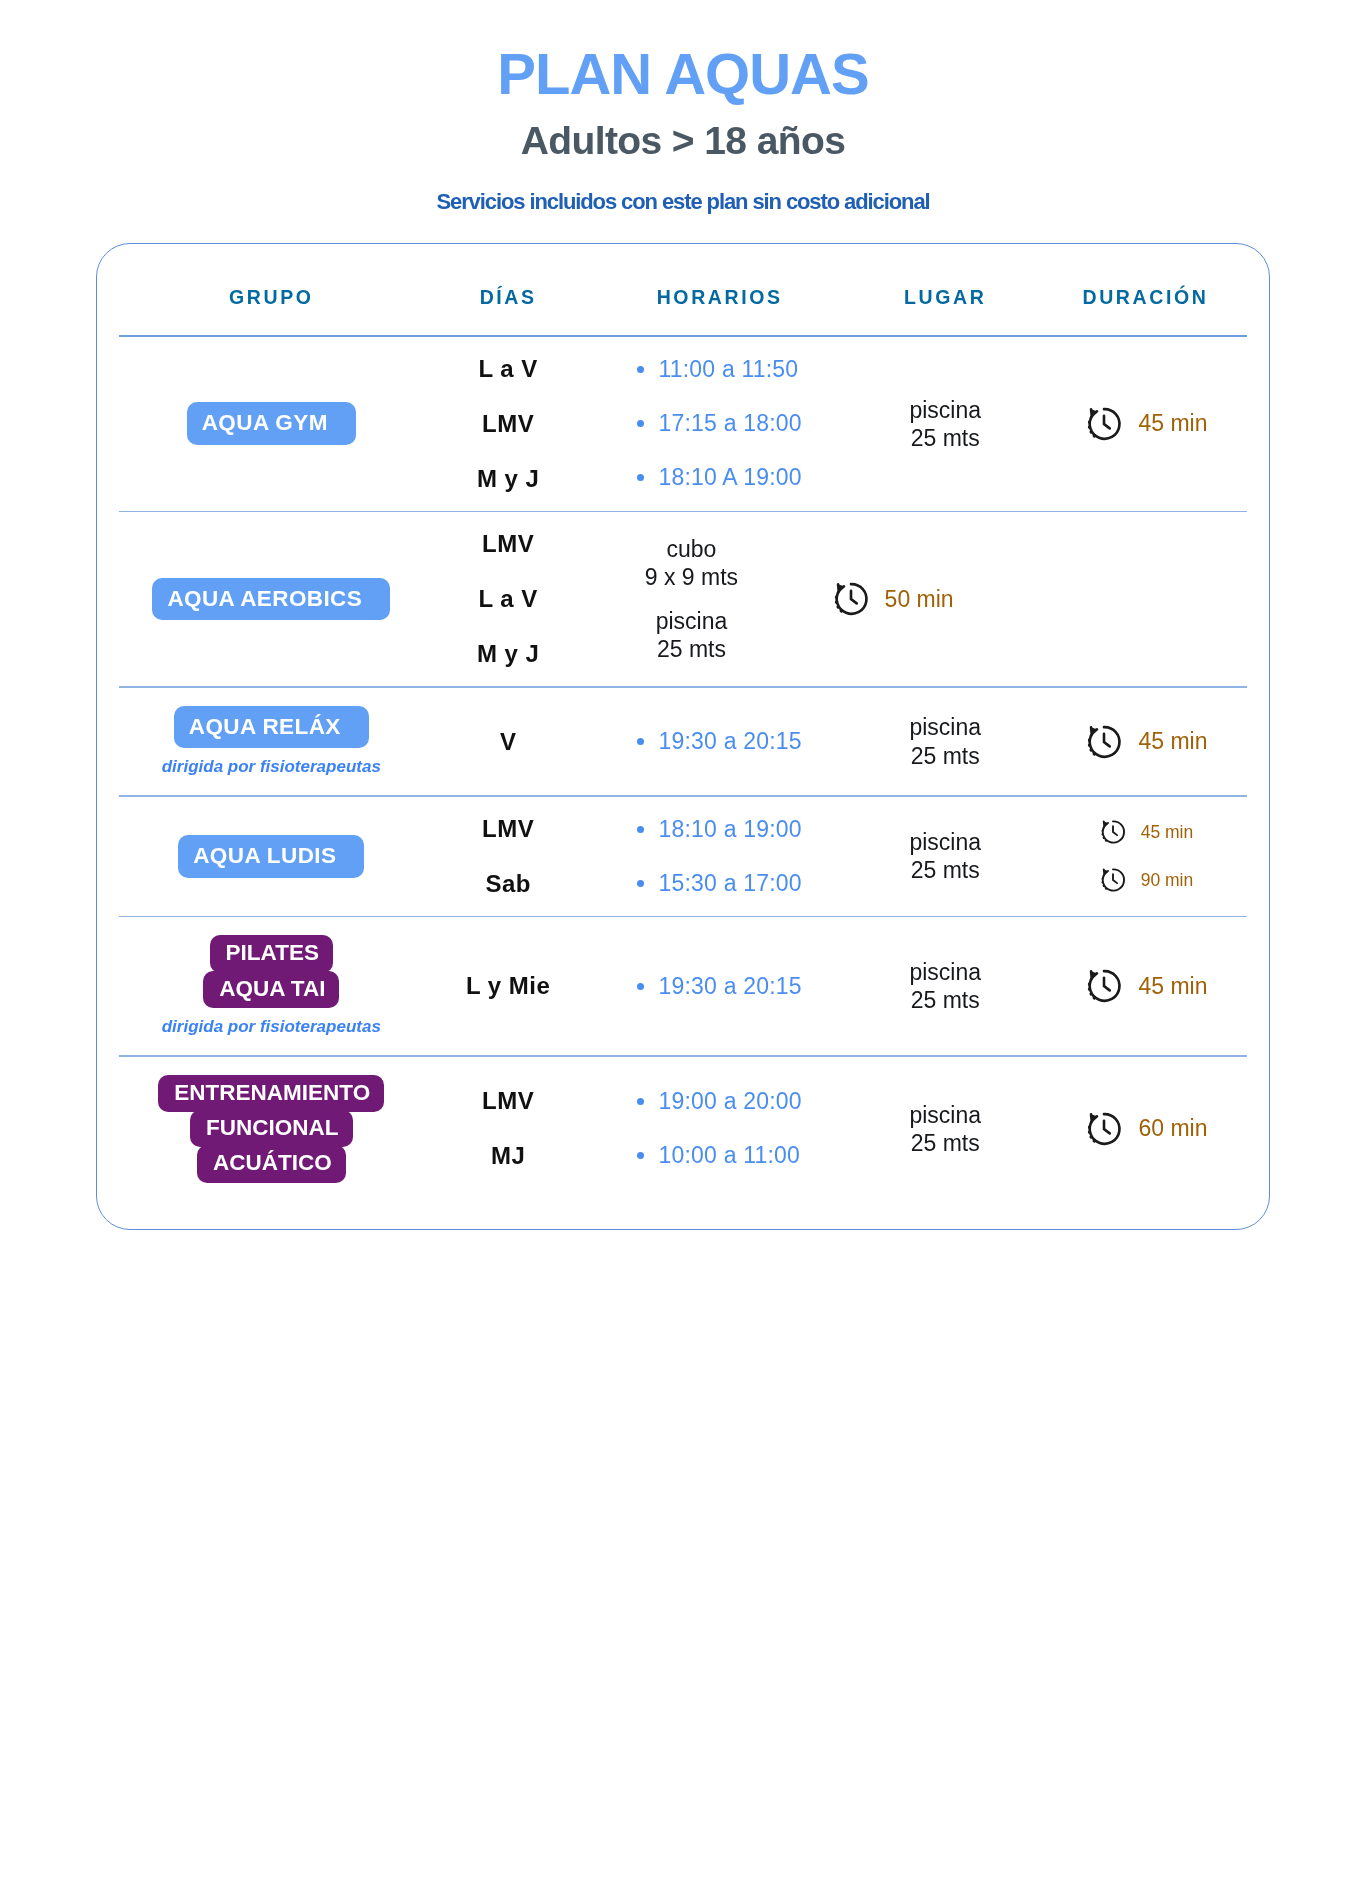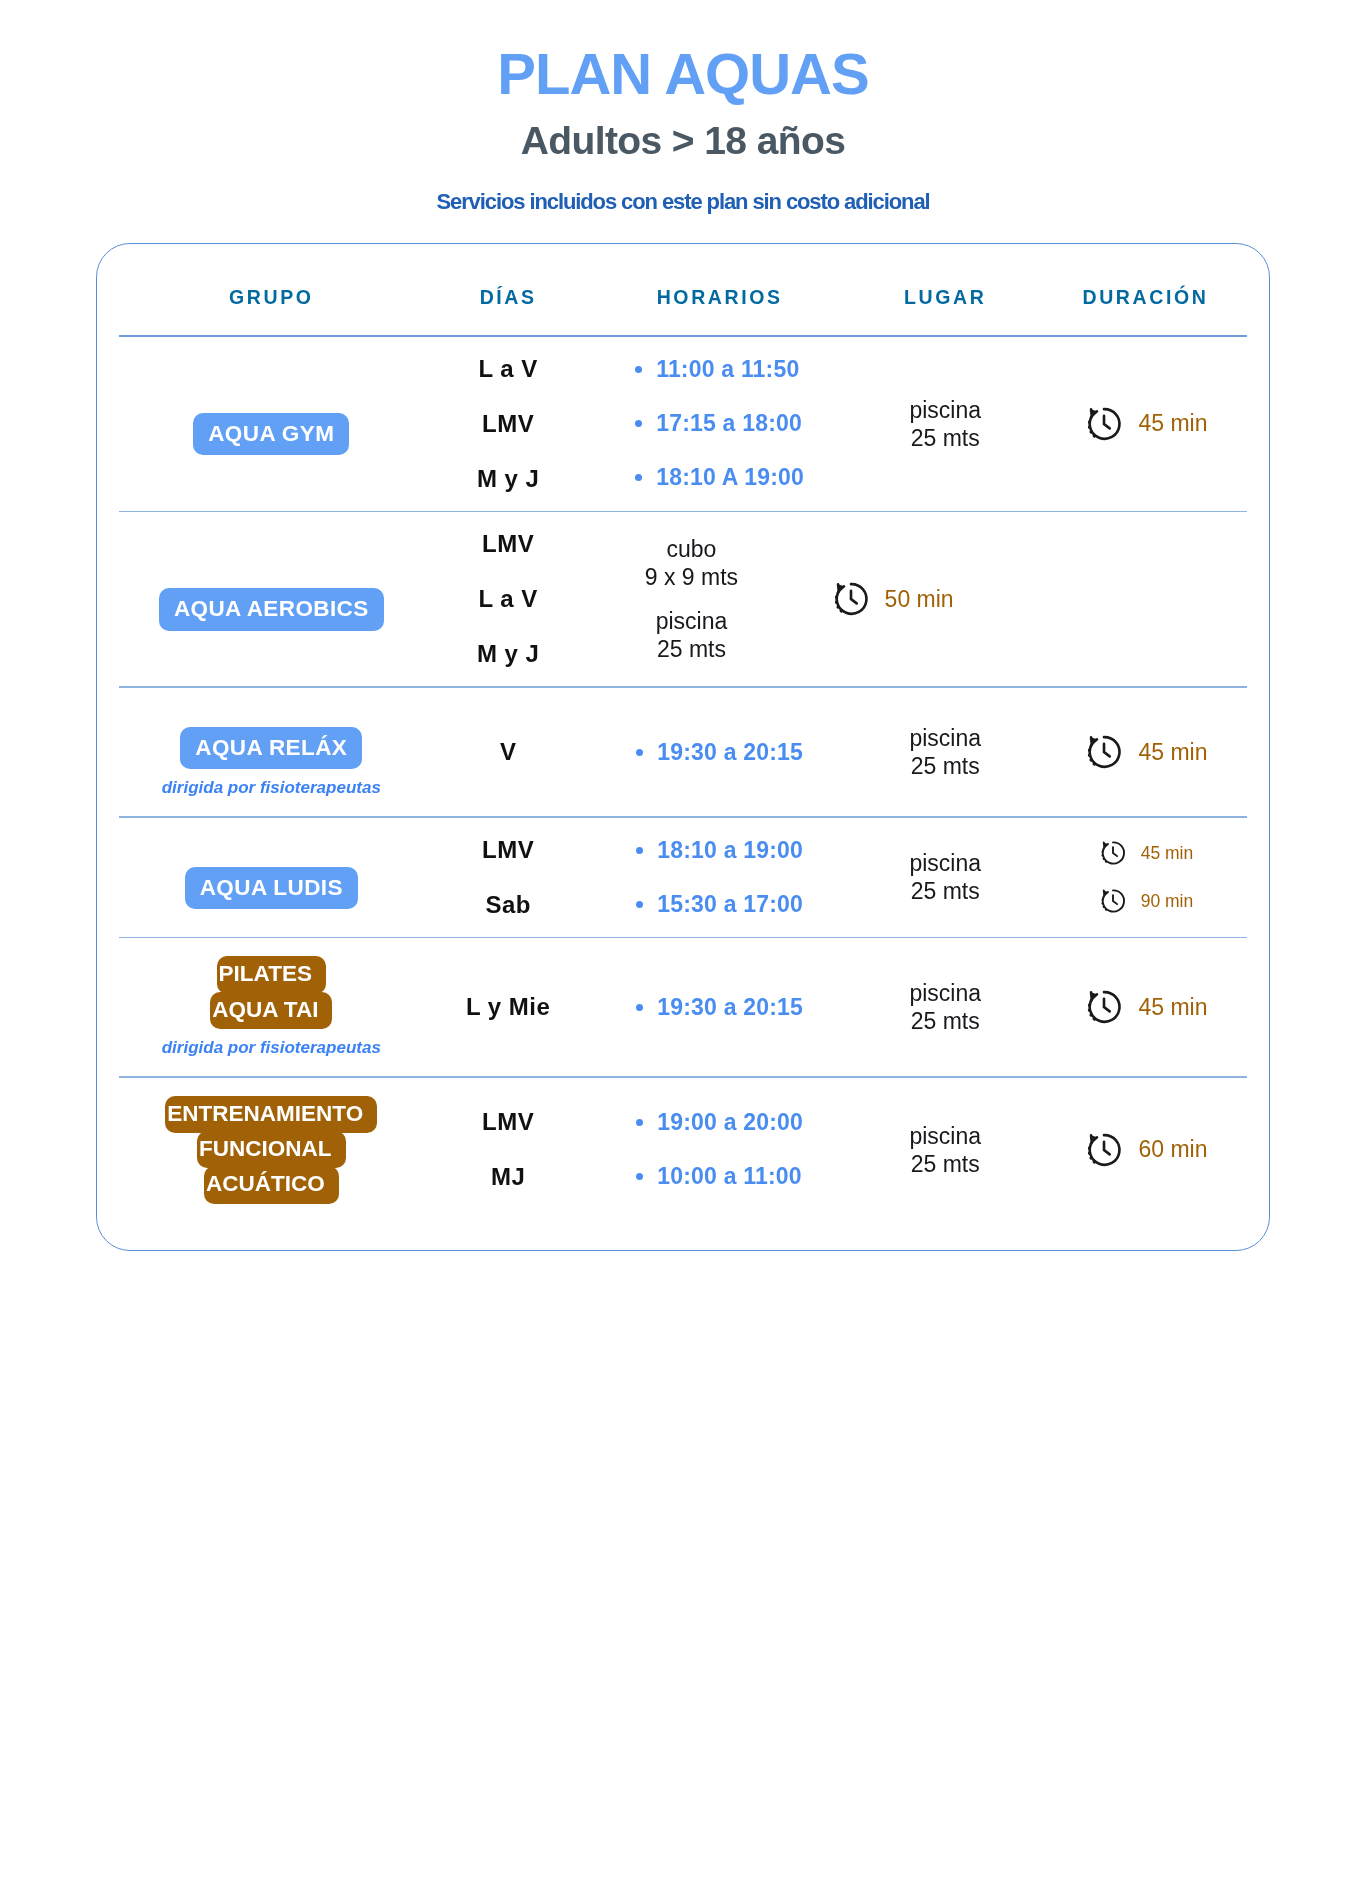--- a/index.html
+++ b/index.html
@@ -77,34 +77,33 @@
   .cell { display: flex; flex-direction: column; align-items: center; justify-content: center; }
 
   .grupo-wrap { position: relative; display: flex; flex-direction: column; align-items: center; }
   .badge {
     background: #62a0f5;
     color: #ffffff;
     font-size: 22.5px;
     font-weight: 800;
     letter-spacing: 0.4px;
     border-radius: 10px;
-    padding: 7px 15px 8px 15px;
+    padding: 7px 28px 8px 15px;
     display: inline-block;
     text-align: center;
     line-height: 1.22;
     white-space: nowrap;
-    margin-top: 21px;
   }
   .badge-line {
-    background: #a16207;
+    background: #701a75;
     color: #fff;
     font-size: 22.5px;
     font-weight: 800;
     border-radius: 10px;
-    padding: 4px 14px 5px 2px;
+    padding: 4px 14px 5px 16px;
     display: block;
     text-align: center;
     white-space: nowrap;
     line-height: 1.26;
   }
   .badge-stack { display: flex; flex-direction: column; align-items: center; gap: 0px; }
   .badge-stack .badge-line + .badge-line { margin-top: -2px; }
   .note {
     font-size: 17px;
     font-weight: 700;
@@ -120,21 +119,21 @@
     font-weight: 800;
     color: #111;
     letter-spacing: 0.5px;
     white-space: nowrap;
     text-align: center;
   }
 
   .times { display: flex; flex-direction: column; align-items: flex-start; justify-content: center; gap: 27px; }
   .time {
     font-size: 23px;
-    font-weight: 700;
+    font-weight: 400;
     color: #4a8df0;
     letter-spacing: 0.2px;
     white-space: nowrap;
     display: flex;
     align-items: center;
   }
   .time .dot {
     width: 7px; height: 7px; border-radius: 50%;
     background: #4a8df0; margin-right: 14px; flex: none;
   }

